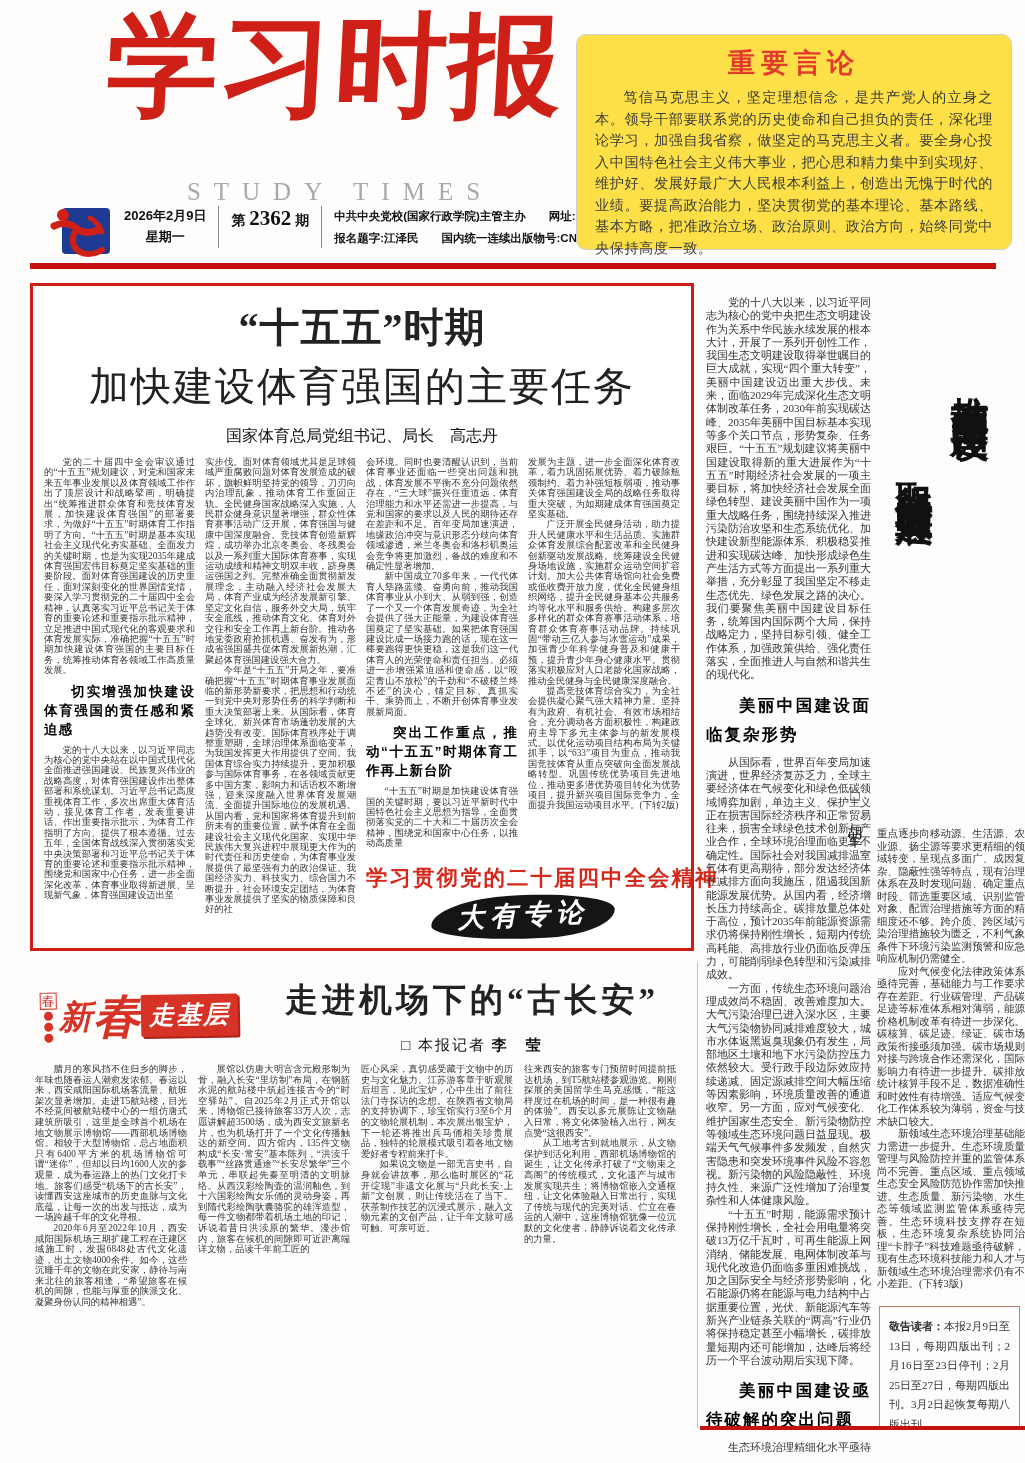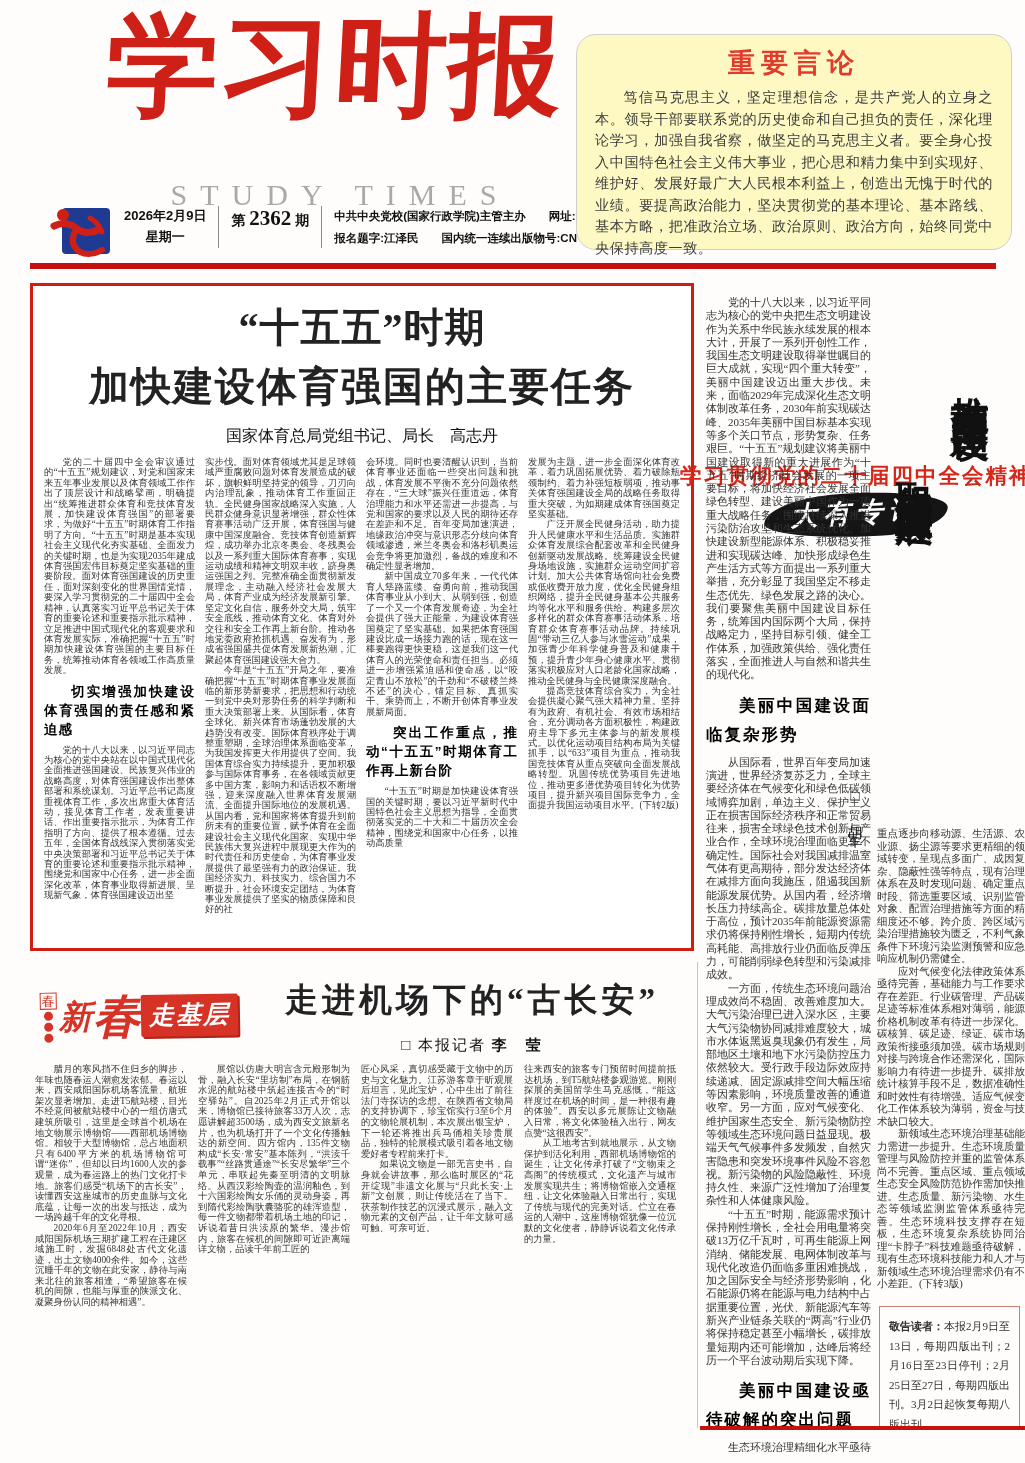--- a/index.html
+++ b/index.html
@@ -7,47 +7,47 @@
     width:1025px;height:1463px;position:relative;overflow:hidden;
     background:#fefdfc;color:#222;
     font-family:"Liberation Serif","DejaVu Serif",serif;
   }
   .abs{position:absolute}
   
   .mast-title{left:95px;top:8px;width:480px;text-align:center;
     font-size:112px;font-weight:900;color:#ce2016;line-height:1.05;
     letter-spacing:2px;transform:skewX(-3deg);white-space:nowrap}
   .mast-sub{left:115px;top:178px;width:450px;text-align:center;
-    font-size:30px;color:#a9a9a9;letter-spacing:13px;white-space:nowrap}
+    font-size:25px;color:#a9a9a9;letter-spacing:13px;white-space:nowrap}
   .infobar{left:46px;top:206px;width:950px;height:54px;display:flex;align-items:flex-start;gap:12px;
     font-family:"Liberation Sans","DejaVu Sans",sans-serif}
   .ib-date{ text-align:center;font-size:13px;font-weight:700;line-height:1.6;color:#111;white-space:nowrap}
   .ib-div{width:1px;height:42px;background:#8a8a8a}
   .ib-issue{font-size:14px;font-weight:700;white-space:nowrap;color:#111}
   .ib-issue b{font-size:21px;font-family:"Liberation Serif",serif}
   .ib-right{font-size:11.5px;font-weight:700;line-height:1.9;color:#111;white-space:nowrap}
   .rule-red-top{left:30px;top:263px;width:966px;height:6px;background:#c6120e}
   
-  .qbox{left:576px;top:34px;width:436px;height:216px;border:1px solid #cfcfcf;border-radius:20px;
-    padding:8px 18px 15px 18px;box-sizing:border-box;background:#fef9c3}
+  .qbox{left:576px;top:34px;width:436px;height:216px;border:1px solid #cfcfcf;border-radius:10px;
+    padding:8px 18px 15px 18px;box-sizing:border-box;background:#fde047}
   .qtitle{text-align:center;font-size:27px;font-weight:900;color:#e23a2d;
     font-family:"Liberation Sans","DejaVu Sans",sans-serif;letter-spacing:6px;margin:2px 0 6px 0}
   .qbody{font-size:14.2px;line-height:21.5px;text-align:justify;text-indent:2em;color:#3c3c3c;letter-spacing:.5px}
   
   .mainbox{left:30px;top:283px;width:664px;height:668px;border:3px solid #ce1d14;box-sizing:border-box;
     padding:8px 11px;background:#fff}
   .mt1{text-align:center;font-size:40px;font-weight:900;letter-spacing:1px;margin-top:6px}
-  .mt2{text-align:center;font-size:40px;font-weight:700;letter-spacing:2px;margin-top:4px}
+  .mt2{text-align:center;font-size:40px;font-weight:400;letter-spacing:2px;margin-top:4px}
   .mbyline{text-align:center;font-size:16px;margin:12px 0 10px 0;color:#111}
   .mcols{display:flex;gap:10px}
   .mcol{width:152px;height:478px;overflow:hidden;font-size:9.3px;line-height:10.4px;text-align:justify;color:#333}
   .mcol p{margin:0;text-indent:2em}
   .msub{font-family:"Liberation Sans","DejaVu Sans",sans-serif;font-weight:700;font-size:13.5px;
     line-height:19px;color:#000;text-indent:2em;text-align:justify;margin:6px 0;letter-spacing:1px}
-  .colgroup{width:314px;display:flex;}
+  .colgroup{width:314px;display:flex;flex-direction:column}
   .cg-row{display:flex;gap:10px;height:402px}
   .cg-row .mcol{height:402px}
   .banner{height:70px;margin-top:4px;text-align:center}
   .banner-slogan{font-family:"Liberation Sans","DejaVu Sans",sans-serif;font-weight:900;
     color:#d5281b;font-size:21.5px;letter-spacing:2px;white-space:nowrap}
   .brush{display:inline-block;margin-top:3px;background:#151515;color:#fff;
     padding:2px 26px 6px 26px;border-radius:46% 54% 38% 62%/60% 42% 58% 40%;
     transform:rotate(-3deg);font-size:27px;font-weight:900;font-style:italic;letter-spacing:6px;white-space:nowrap}
   
   .r-flow{left:706px;top:296px;width:165px;height:1156px;overflow:hidden;

